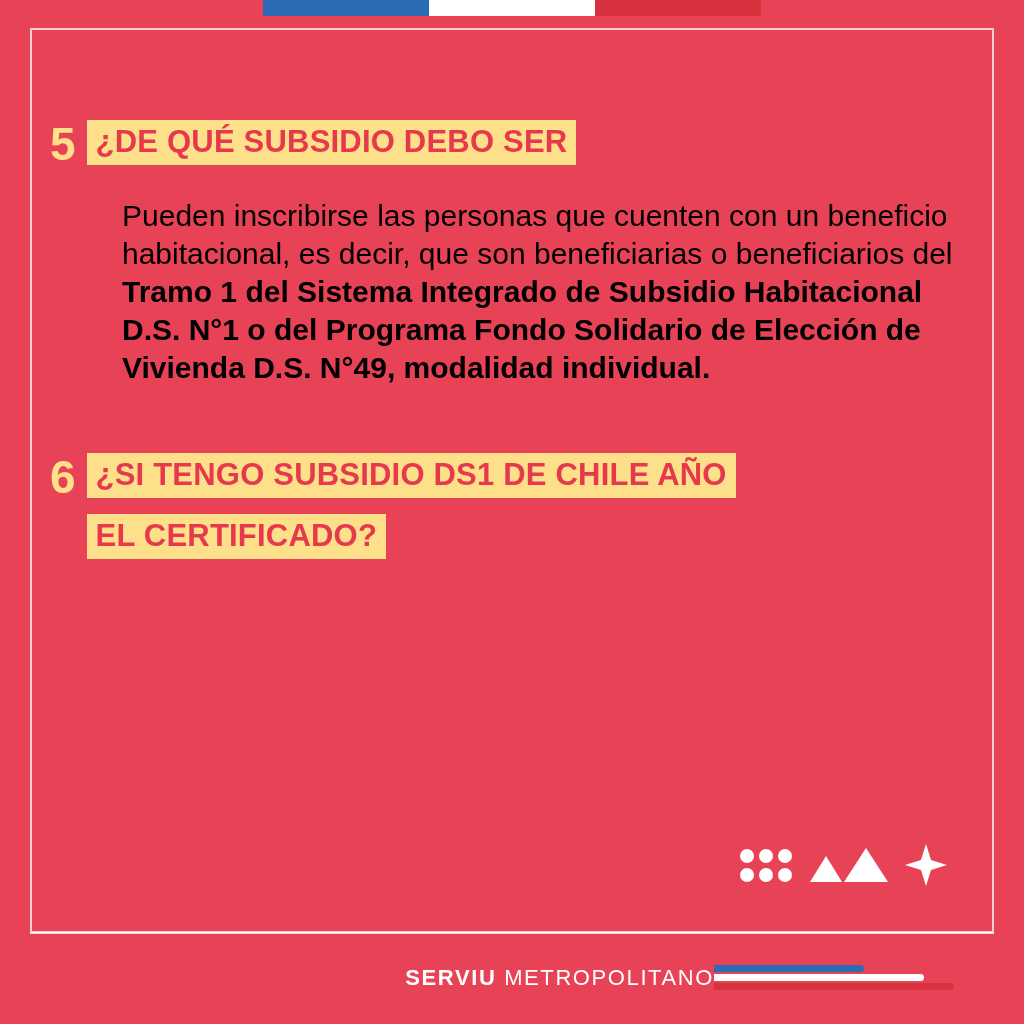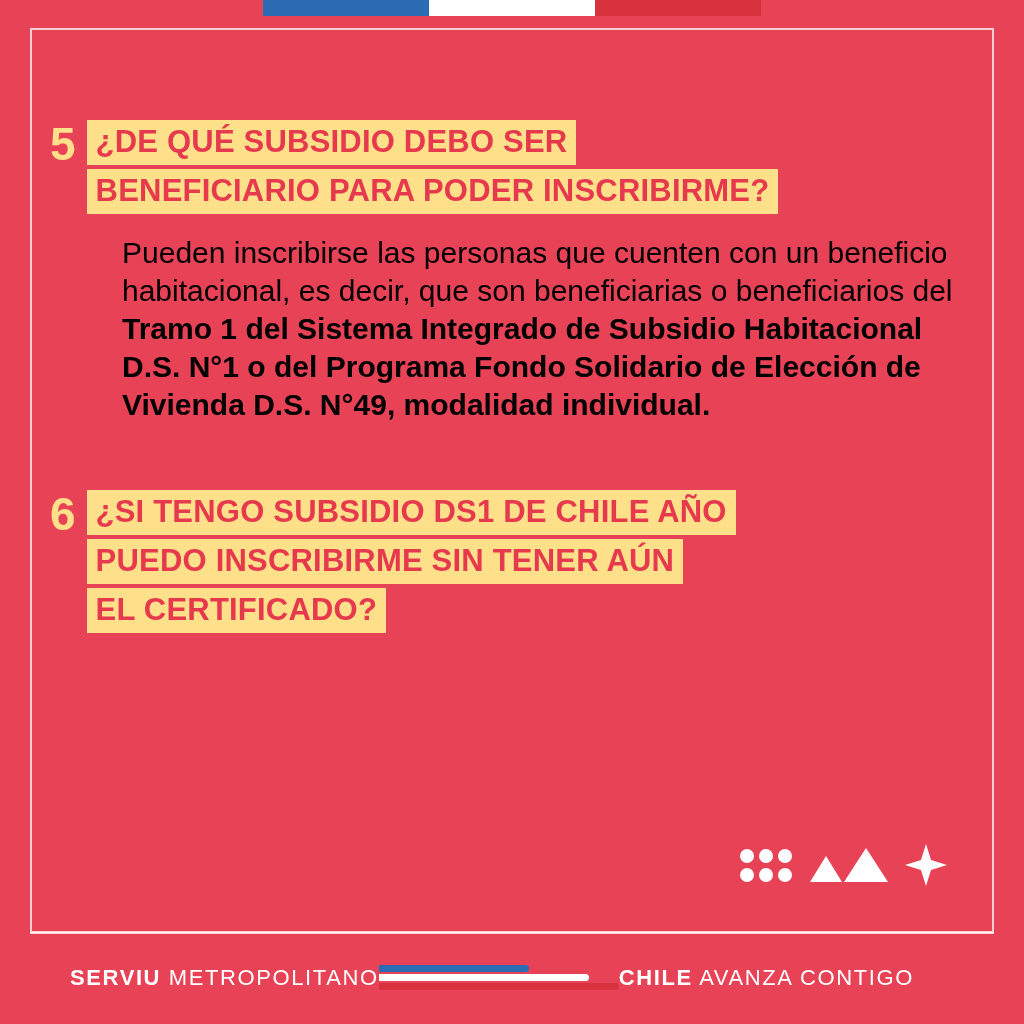--- a/index.html
+++ b/index.html
@@ -63,21 +63,21 @@
   }
   .qlines { flex: 1 1 auto; }
   .qline {
     display: inline-block;
     background: #ffe08a;
     color: #e6394e;
     font-weight: bold;
     font-size: 31px;
     line-height: 40px;
     padding: 2px 9px 3px 9px;
-    margin-bottom: 4px;
+    margin-bottom: 16px;
     letter-spacing: 0.2px;
   }
   .qline.block { display: block; width: fit-content; }
 
   .answer {
     color: #000000;
     font-size: 30px;
     line-height: 38px;
     margin-top: 16px;
     margin-left: 72px;
@@ -147,21 +147,21 @@
     height: 2px;
     background: rgba(255,255,255,0.75);
   }
   .footer-inner {
     position: absolute;
     left: 0; top: 0;
     width: 100%;
     height: 92px;
     display: flex;
     align-items: center;
-    justify-content: flex-start;
+    justify-content: flex-end;
     padding: 0 70px;
   }
   .brand {
     color: #ffffff;
     font-size: 22px;
     letter-spacing: 1.6px;
   }
   .brand .strong { font-weight: bold; }
   .brand .light { font-weight: normal; }
 
@@ -191,36 +191,34 @@
 
 <div class="frame"></div>
 
 <div class="content">
 
   <div class="qblock">
     <div class="qhead">
       <div class="qnum">5</div>
       <div class="qlines">
         <span class="qline block">¿DE QUÉ SUBSIDIO DEBO SER</span>
-        <span class="qline block">BENEFICIARIO PARA PODER INSCRIBIRME?</span>
       </div>
     </div>
     <div class="answer">
       <span>Pueden inscribirse las personas que cuenten con un beneficio habitacional, es decir, que son beneficiarias o beneficiarios del </span><b>Tramo 1 del Sistema Integrado de Subsidio Habitacional D.S. N°1 o del Programa Fondo Solidario de Elección de Vivienda D.S. N°49, modalidad individual.</b>
     </div>
   </div>
 
   <div class="spacer"></div>
 
   <div class="qblock">
     <div class="qhead">
       <div class="qnum">6</div>
       <div class="qlines">
         <span class="qline block">¿SI TENGO SUBSIDIO DS1 DE CHILE AÑO</span>
-        <span class="qline block">PUEDO INSCRIBIRME SIN TENER AÚN</span>
         <span class="qline block">EL CERTIFICADO?</span>
       </div>
     </div>
   </div>
 
 </div>
 
 <div class="marks">
   <div class="dots">
     <i></i>
@@ -242,18 +240,14 @@
   <div class="footer-inner">
     <div class="brand">
       <span class="strong">SERVIU</span>
       <span class="light">METROPOLITANO</span>
     </div>
     <div class="flagmark">
       <div class="stripe s1"></div>
       <div class="stripe s2"></div>
       <div class="stripe s3"></div>
     </div>
-    <div class="brand">
-      <span class="strong">CHILE</span>
-      <span class="light">AVANZA CONTIGO</span>
-    </div>
   </div>
 </div>
 
 </body></html>

